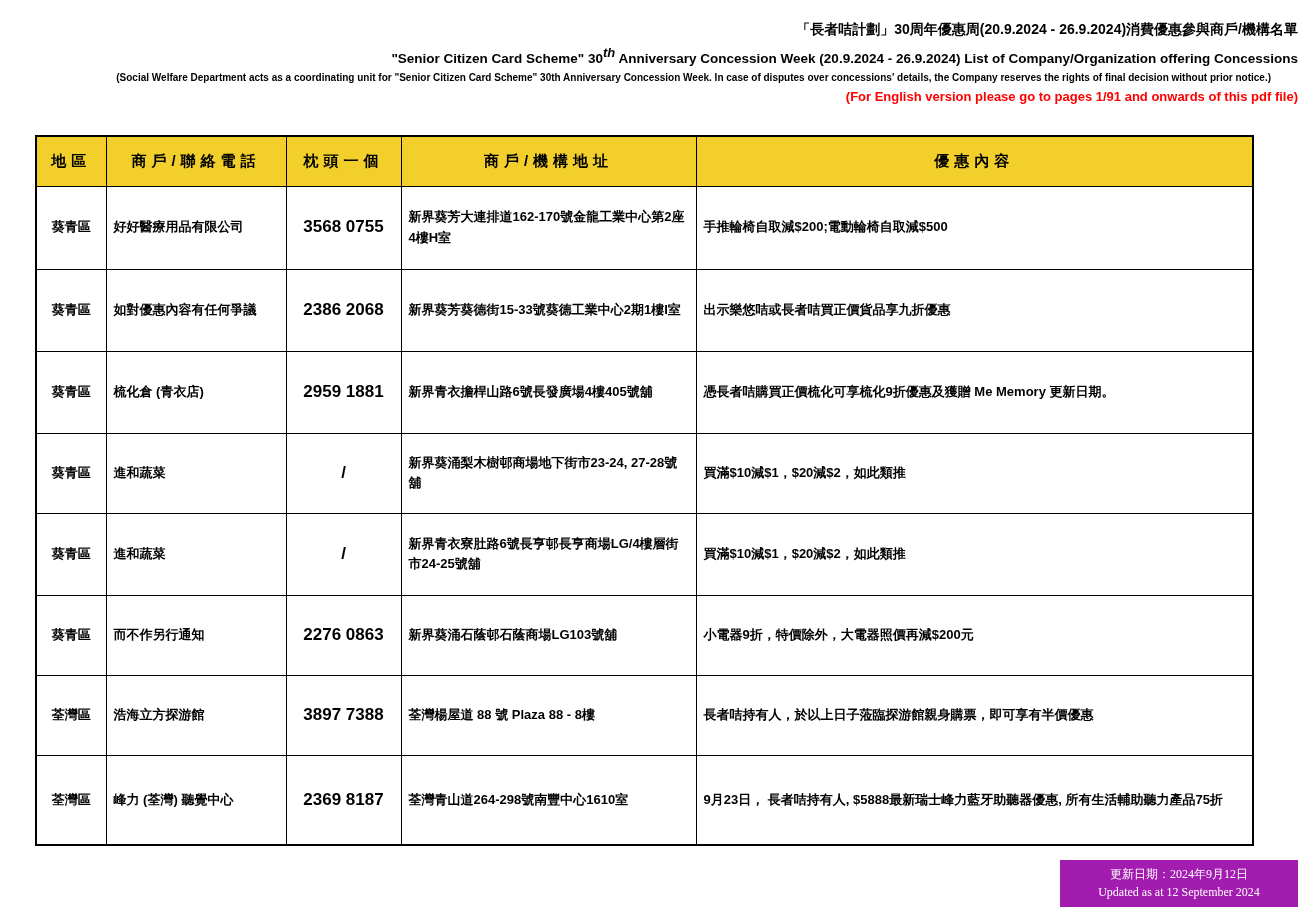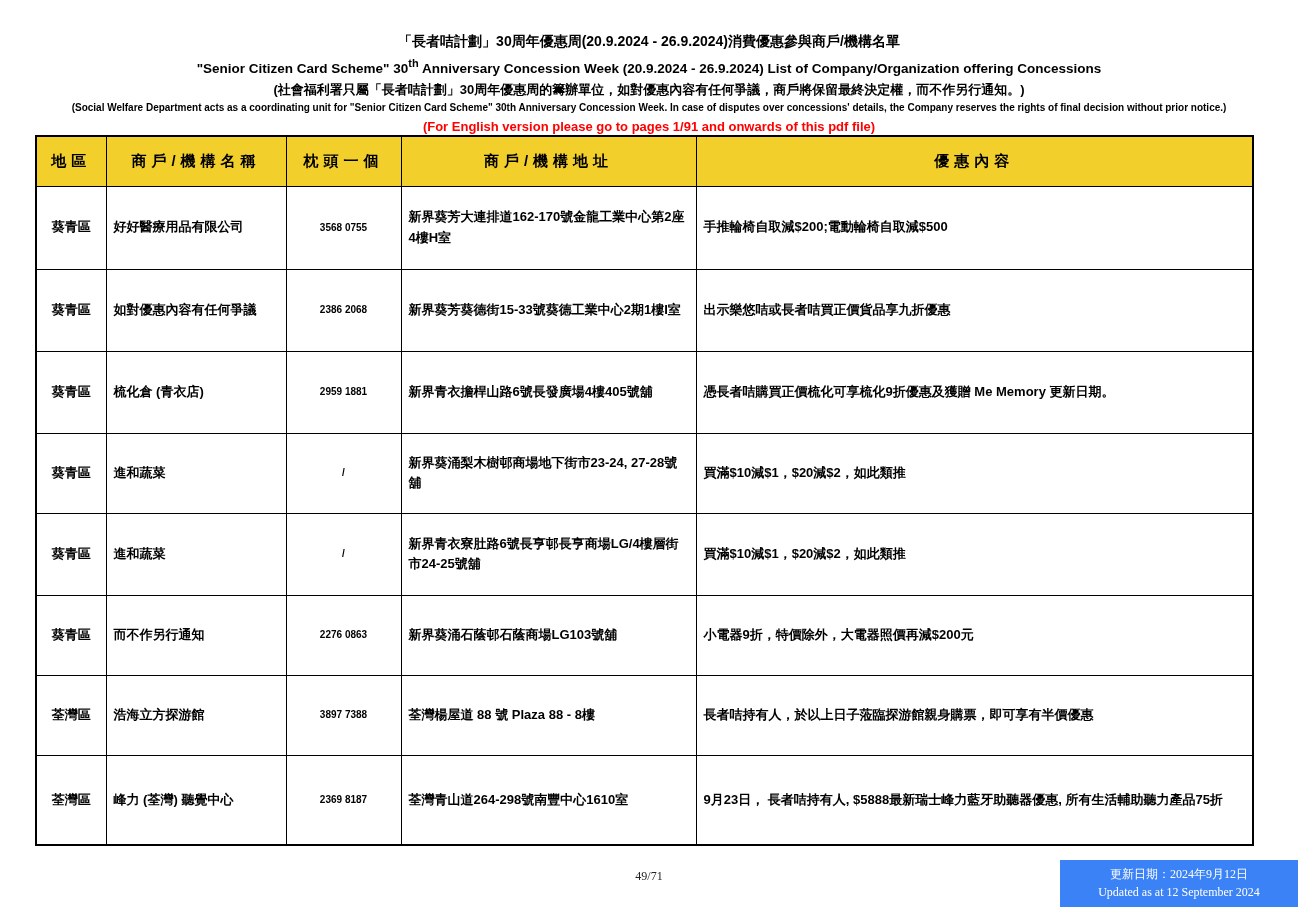--- a/index.html
+++ b/index.html
@@ -3,80 +3,79 @@
 <meta charset="utf-8">
 <style>
   * { margin:0; padding:0; box-sizing:border-box; }
   html,body { background:#e8e8e8; }
   .page {
     width:1298px; height:907px; position:relative; margin:0 auto;
     background:#ffffff; color:#000;
     font-family:"Liberation Sans","DejaVu Sans",sans-serif;
     overflow:hidden;
   }
-  .header { padding-top:32px; text-align:center; font-weight:bold; }
+  .header { padding-top:20px; text-align:right; font-weight:bold; }
   .title-zh  { font-size:14px;   line-height:1.35; margin-bottom:5px; }
   .title-en  { font-size:13.5px; line-height:1.35; margin-bottom:3px; }
-  .title-en sup { font-size:11px; }
+  .title-en sup { font-size:13px;font-style:italic; }
   .note-zh   { font-size:13px;   line-height:1.35; margin-bottom:3px; }
   .note-en   { font-size:10px;   line-height:1.4;  margin:0 auto 3px; max-width:1244px; }
   .note-red  { font-size:13px;   line-height:1.35; color:#ff0000; }
 
   table.concessions {
     position:absolute; left:35px; top:135px; width:1217px;
     border-collapse:collapse; table-layout:fixed;
     border:2px solid #000;
   }
   .concessions th, .concessions td { border:1.5px solid #000; vertical-align:middle; }
   .concessions th {
     background:#f2cf2b; height:50px; font-size:15px; font-weight:bold;
     letter-spacing:5px; text-align:center; padding:9px;
   }
   .concessions td { font-weight:bold; font-size:13px; line-height:1.55; padding:4px 7px; }
   td.c-region { text-align:center; padding:4px 2px;margin-top:32px; }
-  td.c-phone  { text-align:center; font-size:10px; padding:4px 2px; }
+  td.c-phone  { text-align:center; font-size:17px; padding:4px 2px; }
   td.c-name, td.c-addr, td.c-offer { text-align:left; }
 
   .page-num {
     position:absolute; top:869px; left:0; width:100%; text-align:center;
     font-family:"Liberation Serif","DejaVu Serif",serif; font-size:12px; color:#222;
   }
   .update-badge {
     position:absolute; right:0; bottom:0; width:238px; height:47px;
-    background:#3b82f6; color:#fff;
+    background:#a21caf; color:#fff;
     font-family:"Liberation Serif","DejaVu Serif",serif; font-size:12px;
     display:flex; flex-direction:column; justify-content:center; align-items:center;
     line-height:1.45; text-align:center;
   }
 </style>
 </head>
 <body>
 
 <div class="page">
 
   <div class="header">
     <div class="title-zh">「長者咭計劃」30周年優惠周(20.9.2024 - 26.9.2024)消費優惠參與商戶/機構名單</div>
     <div class="title-en"><span>"Senior Citizen Card Scheme" 30</span><sup>th</sup><span> Anniversary Concession Week (20.9.2024 - 26.9.2024) List of Company/Organization offering Concessions</span></div>
-    <div class="note-zh">(社會福利署只屬「長者咭計劃」30周年優惠周的籌辦單位，如對優惠內容有任何爭議，商戶將保留最終決定權，而不作另行通知。)</div>
     <div class="note-en">(Social Welfare Department acts as a coordinating unit for "Senior Citizen Card Scheme" 30th Anniversary Concession Week. In case of disputes over concessions'  details, the Company reserves the rights of final decision without prior notice.)</div>
     <div class="note-red">(For English version please go to pages 1/91 and onwards of this pdf file)</div>
   </div>
 
   <table class="concessions">
     <colgroup>
       <col style="width:70px">
         <col style="width:180px">
         <col style="width:115px">
         <col style="width:295px">
         <col style="width:557px">
     </colgroup>
     <thead>
       <tr>
         <th>地區</th>
-        <th>商戶/機構名稱</th>
+        <th>商戶/聯絡電話</th>
         <th>枕頭一個</th>
         <th>商戶/機構地址</th>
         <th>優惠內容</th>
       </tr>
     </thead>
     <tbody>
       <tr style="height:83px">
         <td class="c-region">葵青區</td>
         <td class="c-name">好好醫療用品有限公司</td>
         <td class="c-phone">3568 0755</td>
@@ -128,20 +127,19 @@
       <tr style="height:90px">
         <td class="c-region">荃灣區</td>
         <td class="c-name">峰力 (荃灣) 聽覺中心</td>
         <td class="c-phone">2369 8187</td>
         <td class="c-addr">荃灣青山道264-298號南豐中心1610室</td>
         <td class="c-offer">9月23日， 長者咭持有人, $5888最新瑞士峰力藍牙助聽器優惠, 所有生活輔助聽力產品75折</td>
       </tr>
     </tbody>
   </table>
 
-  <div class="page-num">49/71</div>
 
   <div class="update-badge">
     <div>更新日期：2024年9月12日</div>
     <div>Updated as at 12 September 2024</div>
   </div>
 
 </div>
 
 </body></html>

